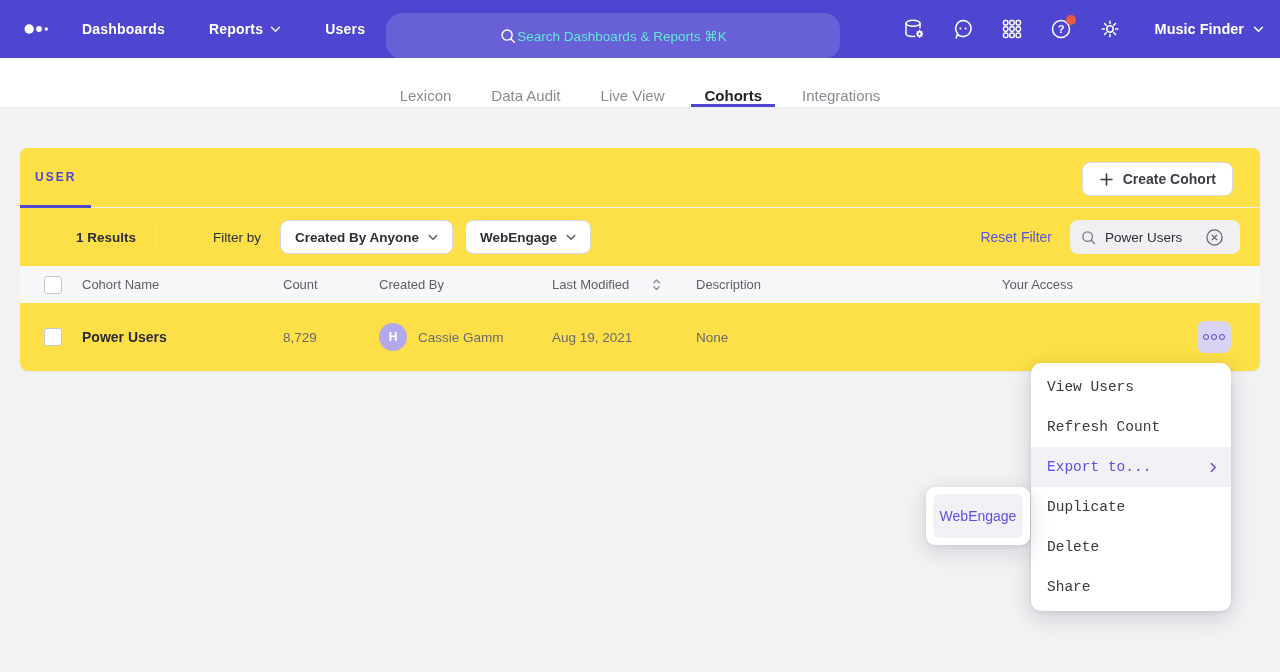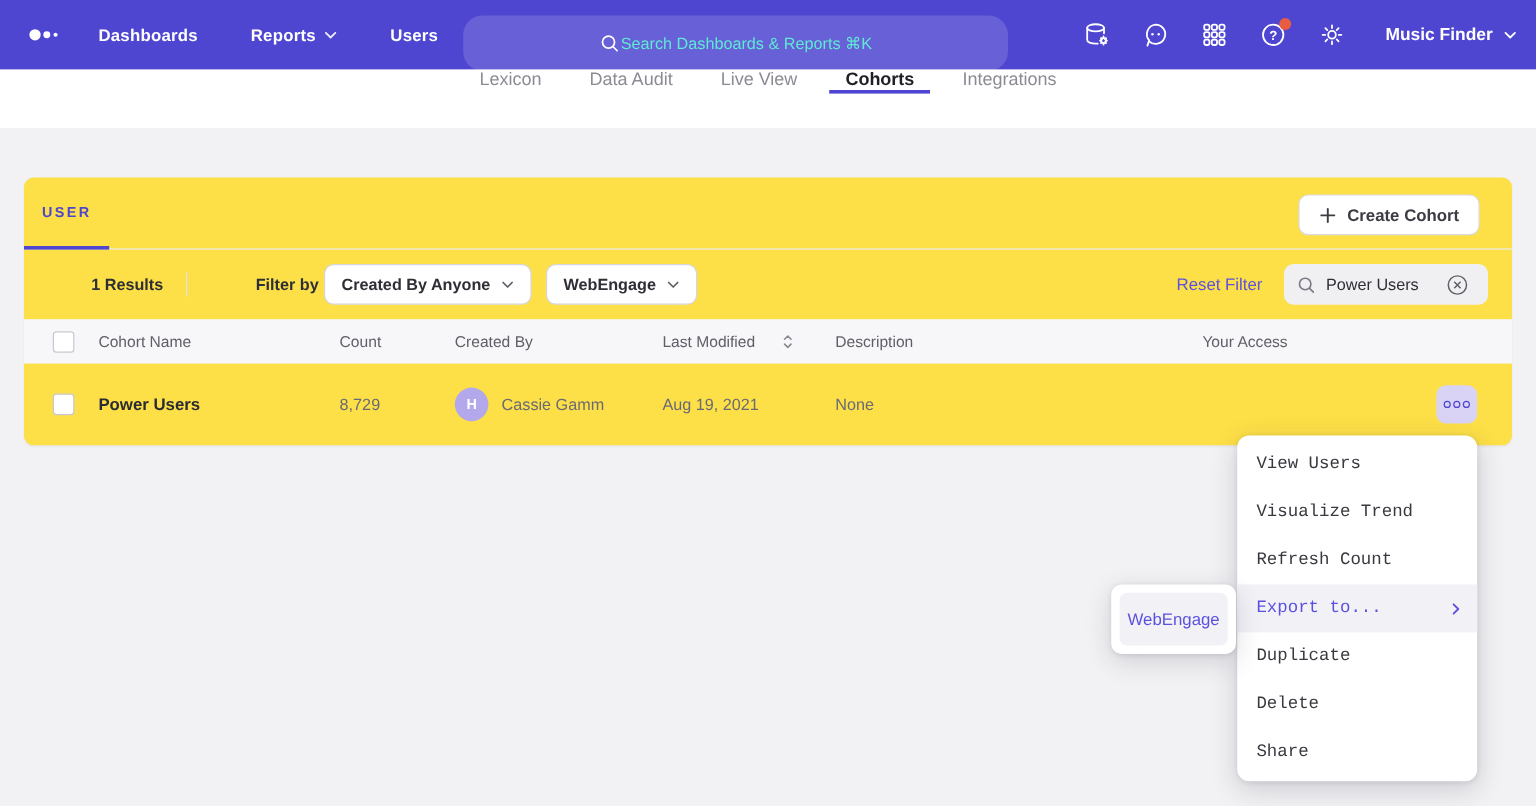--- a/index.html
+++ b/index.html
@@ -42,21 +42,21 @@
   }
   .project-switch {
     display:flex; align-items:center; gap:9px; color:#fff;
     font-size:14.5px; font-weight:700; margin-left:8px; cursor:pointer;
   }
 
   
   .subnav {
     position:absolute; top:58px; left:0; width:1280px; height:50px;
     background:#fff; border-bottom:1px solid #ebebef;
-    display:flex; align-items:flex-start; justify-content:center; gap:14px;
+    display:flex; align-items:flex-end; justify-content:center; gap:14px;
   }
   .subtab {
     display:flex; align-items:center; padding:0 13px; font-size:15px;
     color:#8b8b94; border-bottom:3px solid transparent; cursor:pointer;
   }
   .subtab.active { color:#1f1f26; font-weight:700; border-bottom-color:#4e46d0; }
 
   
   .card {
     position:absolute; left:20px; top:148px; width:1240px; height:223px;
@@ -77,21 +77,21 @@
     border:1px solid #dadae1; border-radius:8px; background:#fff;
     font-size:14px; font-weight:700; color:#3c3c44; cursor:pointer;
   }
 
   
   .filter-bar {
     height:58px; display:flex; align-items:center; padding:0 20px 0 56px;
   }
   .results-count { font-size:13.5px; font-weight:700; color:#2e2e36; }
   .vdivider { width:1px; height:20px; background:#e1e1e7; margin:0 19px; }
-  .filter-by { font-size:13.5px; font-weight:700; color:#2e2e36; margin-right:4px;padding-left:38px; }
+  .filter-by { font-size:13.5px; font-weight:400; color:#2e2e36; margin-right:19px;padding-left:38px; }
   .pill {
     height:34px; display:flex; align-items:center; gap:9px; padding:0 14px;
     border:1px solid #d6d6de; border-radius:8px; background:#fff;
     font-size:13.5px; font-weight:700; color:#2e2e36; margin-right:12px; cursor:pointer;
   }
   .pill .chev { color:#5b5b64; }
   .spacer { flex:1; }
   .reset-link { color:#5b51e0; font-size:14px; margin-right:18px; cursor:pointer; }
   .table-search {
     height:34px; width:170px; background:#f0f0f3; border-radius:8px;
@@ -367,23 +367,20 @@
       </div>
     </div>
   </div>
 </div>
 
 <div class="context-menu">
   <div class="menu-item">
       <span>View Users</span>
     </div>
   <div class="menu-item">
-      <span>Visualize Trend</span>
-    </div>
-  <div class="menu-item">
       <span>Refresh Count</span>
     </div>
   <div class="menu-item highlight">
     <span>Export to...</span>
     <span class="chev-r">
       <svg width="7" height="11" viewBox="0 0 8 12">
           <path d="M1.5 1.5 L6 6 L1.5 10.5" fill="none" stroke="#5b51e0" stroke-width="1.7" stroke-linecap="round" stroke-linejoin="round"></path>
         </svg>
     </span>
   </div>

